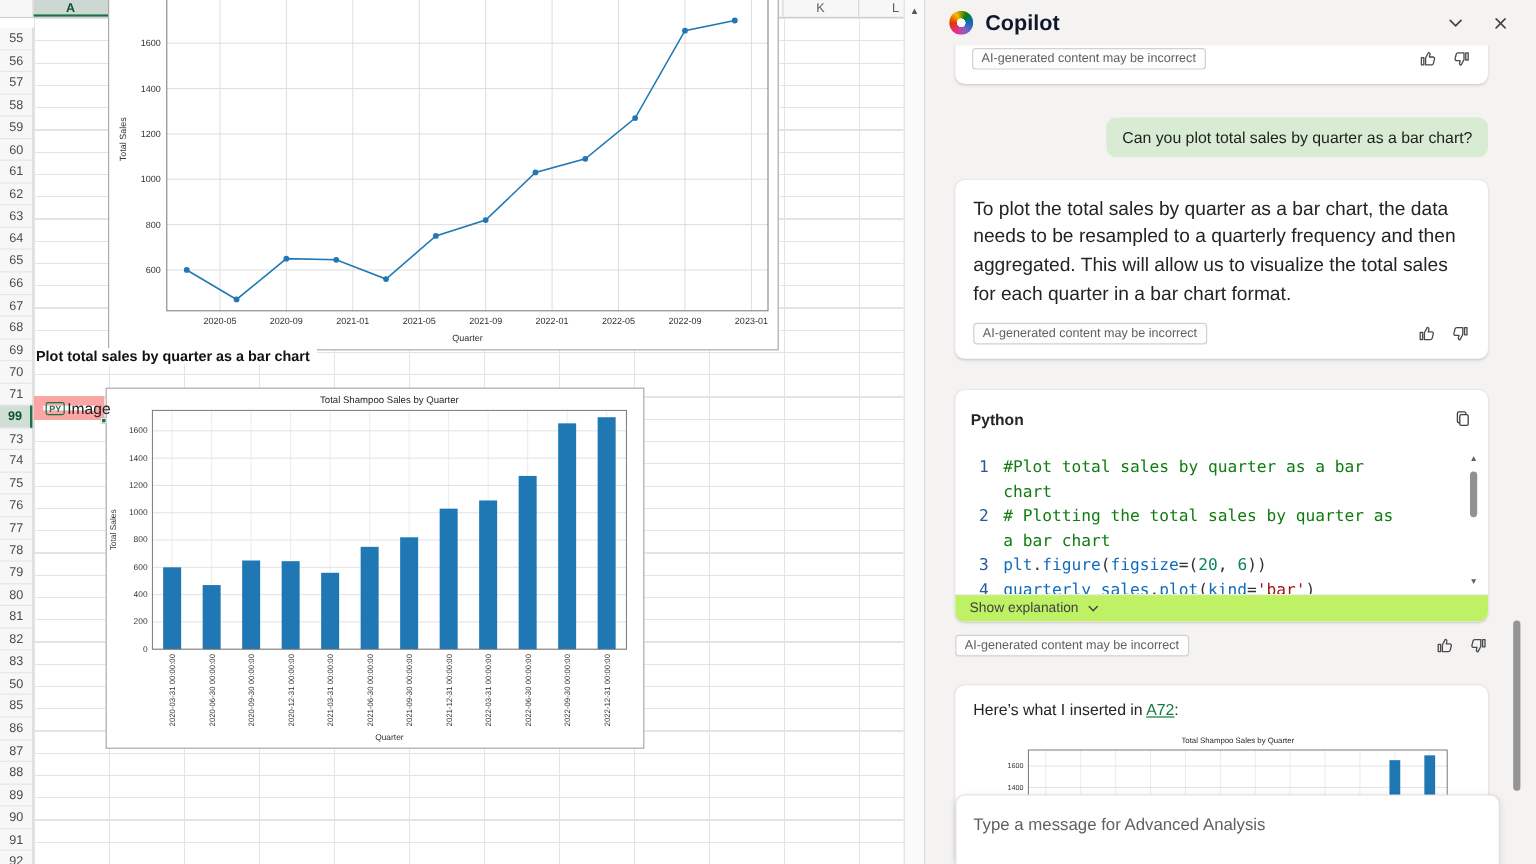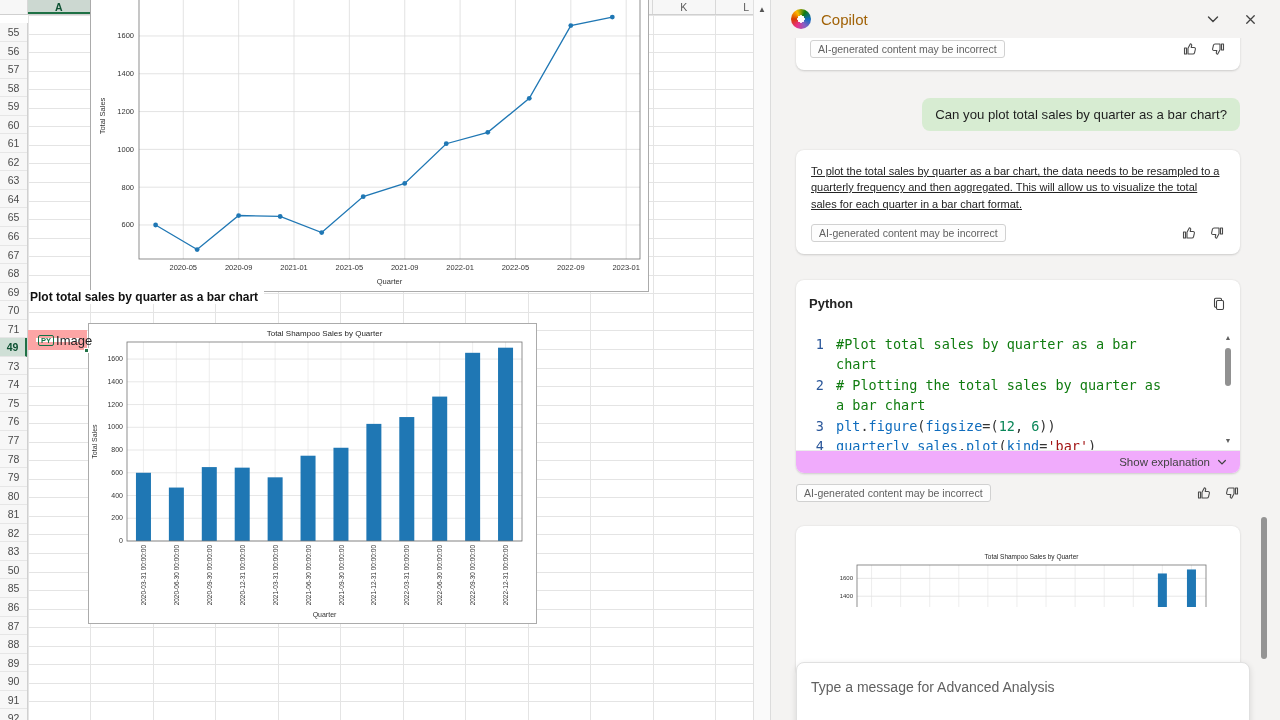--- a/index.html
+++ b/index.html
@@ -30,46 +30,46 @@
   .fill-handle { position:absolute; left:84px; top:348px; width:5px; height:5px; background:#217346; border:1px solid #fff; z-index:6; }
   .excel-scrollbar { position:absolute; right:0; top:0; width:17px; height:720px; background:#fafafa; border-left:1px solid #e0e0e0; z-index:7; }
   .scroll-up-arrow { margin-top:5px; text-align:center; font-size:8px; color:#555; }
 
   
   .copilot { position:absolute; left:770px; top:0; width:510px; height:720px; background:#f4f3f2; border-left:1px solid #dcdcdc; overflow:hidden; }
   .cp-header { height:38px; display:flex; align-items:center; padding:0 16px 0 20px; gap:10px; }
   .cp-logo { width:20px; height:20px; border-radius:50%; flex:0 0 20px;
     background: radial-gradient(circle, #fff 0 3.5px, rgba(255,255,255,0) 3.8px),
                 conic-gradient(from 210deg, #e8308a, #d83b01, #ffb900, #107c10, #0f6cbd, #8661c5, #e8308a); }
-  .cp-title { font-size:15px; font-weight:normal; color:#a16207; }
+  .cp-title { font-size:18px; font-weight:bold; color:#0f172a; }
   .cp-header-icons { margin-left:auto; display:flex; align-items:center; gap:22px; padding-right:6px; }
   .icon-btn { cursor:pointer; display:inline-flex; }
   .cp-content { position:absolute; left:0; right:0; top:38px; bottom:0; padding:0 40px 0 25px; overflow:hidden; display:flex; flex-direction:column; }
   .card { background:#fff; border-radius:8px; box-shadow:0 0.6px 1.8px rgba(0,0,0,.10), 0 1px 3px rgba(0,0,0,.07); }
   .card-partial { margin-top:-88px; height:120px; display:flex; align-items:flex-end; padding:12px 14px; }
   .disc-row { display:flex; align-items:center; width:100%; }
   .disc-chip { font-size:10.5px; color:#616161; border:1px solid #d1d1d1; border-radius:3px; padding:2px 7px; background:#fdfdfd; white-space:nowrap; }
   .thumbs { margin-left:auto; display:flex; gap:12px; align-items:center; }
   .user-bubble { margin-top:28px; margin-left:auto; max-width:360px; background:#d7ecd2; border-radius:8px; padding:9px 13px; font-size:13.2px; color:#1f1f1f; }
   .resp-card { margin-top:19px; padding:13px 15px 12px; }
-  .resp-text { font-size:11px; line-height:1.48; color:#242424;text-decoration:underline; }
+  .resp-text { font-size:16px; line-height:1.48; color:#242424; }
   .resp-card .disc-row { margin-top:12px; }
   .code-card { margin-top:26px; overflow:hidden; }
   .code-head { display:flex; align-items:center; padding:16px 13px; }
   .code-lang { font-size:13px; font-weight:bold; color:#242424; }
   .copy-btn { margin-left:auto; }
   .code-body { position:relative; }
   .code-lines { margin:2px 0 0 0; padding:4px 0 0 12px; height:120px; overflow:hidden; font-family:"DejaVu Sans Mono","Liberation Mono",monospace; font-size:13.5px; line-height:20.5px; }
   .code-line { display:flex; }
   .code-num { flex:0 0 16px; width:16px; text-align:right; color:#2b579a; margin-right:12px; }
   .code-text { flex:0 0 340px; width:340px; white-space:pre-wrap; word-break:normal; }
   .c-comment{color:#107c10} .c-var{color:#0f6cbd} .c-fn{color:#0f6cbd} .c-param{color:#0f6cbd} .c-num{color:#098658} .c-str{color:#a31515} .c-plain{color:#333}
   .code-scroll { position:absolute; right:5px; top:4px; bottom:6px; width:14px; display:flex; flex-direction:column; align-items:center; justify-content:space-between; font-size:7px; color:#606060; }
   .code-thumb { position:absolute; right:9px; top:18px; width:6px; height:38px; background:#919191; border-radius:3px; }
-  .code-foot { height:23px; background:#f0abfc; border-top:1px solid #ebebeb; display:flex; align-items:center; justify-content:flex-end; gap:6px; padding:0 12px; font-size:11.5px; color:#424242; }
+  .code-foot { height:23px; background:#bef264; border-top:1px solid #ebebeb; display:flex; align-items:center; justify-content:flex-start; gap:6px; padding:0 12px; font-size:11.5px; color:#424242; }
   .free-disc { margin-top:11px; display:flex; align-items:center; }
   .insert-card { margin-top:24px; padding:13px 15px; height:150px; overflow:hidden; }
   .insert-line { font-size:13.2px; color:#242424; }
   .insert-link { color:#107C41; text-decoration:underline; cursor:pointer; }
   .mini-chart-clip { margin-top:12px; height:56px; overflow:hidden; }
   .mini-chart-clip svg { display:block; margin:0 auto; }
   .input-card { position:absolute; left:25px; right:30px; top:662px; height:70px; background:#fff; border:1px solid #e0e0e0; border-radius:8px; box-shadow:0 2px 6px rgba(0,0,0,.12); z-index:10; }
   .cp-input { width:100%; border:none; outline:none; font-family:"Liberation Sans",sans-serif; font-size:14px; padding:16px 14px; color:#242424; background:transparent; }
   .cp-input::placeholder { color:#616161; }
   .panel-thumb { position:absolute; right:13px; top:517px; width:6px; height:142px; background:#949494; border-radius:3px; z-index:11; }
@@ -108,21 +108,21 @@
         <div class="row-h">62</div>
         <div class="row-h">63</div>
         <div class="row-h">64</div>
         <div class="row-h">65</div>
         <div class="row-h">66</div>
         <div class="row-h">67</div>
         <div class="row-h">68</div>
         <div class="row-h">69</div>
         <div class="row-h">70</div>
         <div class="row-h">71</div>
-        <div class="row-h sel">49</div>
+        <div class="row-h sel">99</div>
         <div class="row-h">73</div>
         <div class="row-h">74</div>
         <div class="row-h">75</div>
         <div class="row-h">76</div>
         <div class="row-h">77</div>
         <div class="row-h">78</div>
         <div class="row-h">79</div>
         <div class="row-h">80</div>
         <div class="row-h">81</div>
         <div class="row-h">82</div>
@@ -339,21 +339,21 @@
               <div class="code-line">
                 <span class="code-num">1</span>
                 <span class="code-text"><span class="c-comment">#Plot total sales by quarter as a bar chart</span></span>
               </div>
               <div class="code-line">
                 <span class="code-num">2</span>
                 <span class="code-text"><span class="c-comment"># Plotting the total sales by quarter as a bar chart</span></span>
               </div>
               <div class="code-line">
                 <span class="code-num">3</span>
-                <span class="code-text"><span class="c-var">plt</span><span class="c-plain">.</span><span class="c-fn">figure</span><span class="c-plain">(</span><span class="c-param">figsize</span><span class="c-plain">=(</span><span class="c-num">12</span><span class="c-plain">, </span><span class="c-num">6</span><span class="c-plain">))</span></span>
+                <span class="code-text"><span class="c-var">plt</span><span class="c-plain">.</span><span class="c-fn">figure</span><span class="c-plain">(</span><span class="c-param">figsize</span><span class="c-plain">=(</span><span class="c-num">20</span><span class="c-plain">, </span><span class="c-num">6</span><span class="c-plain">))</span></span>
               </div>
               <div class="code-line">
                 <span class="code-num">4</span>
                 <span class="code-text"><span class="c-var">quarterly_sales</span><span class="c-plain">.</span><span class="c-fn">plot</span><span class="c-plain">(</span><span class="c-param">kind</span><span class="c-plain">=</span><span class="c-str">'bar'</span><span class="c-plain">)</span></span>
               </div>
             </div>
           <div class="code-scroll">
             <span>▲</span>
             <span>▼</span>
           </div>
@@ -377,20 +377,23 @@
           </span>
           <span class="icon-btn">
             <svg width="16" height="16" viewBox="0 0 16 16">
                 <path d="M2.5 7h2v6h-2z M6 13V7.3L8.4 2.8c.8 0 1.5.7 1.3 1.6L9.2 6.5h2.9c.9 0 1.5.8 1.3 1.7l-.9 3.6c-.2.7-.8 1.2-1.5 1.2H6z" fill="none" stroke="#4a4a4a" stroke-width="1.1" stroke-linejoin="round" transform="rotate(180 8 8)"></path>
               </svg>
           </span>
         </span>
       </div>
 
       <div class="card insert-card">
+        <div class="insert-line">
+          <span>Here’s what I inserted in </span><a class="insert-link">A72</a><span>:</span>
+        </div>
         <div class="mini-chart-clip">
           <svg id="mini-svg" width="390" height="230">
               <line x1="34" x2="383" y1="170" y2="170" stroke="#dcdcdc" stroke-width="0.7"></line>
               <text x="30" y="172" font-size="6" fill="#333" text-anchor="end">0</text>
               <line x1="34" x2="383" y1="152.17142857142858" y2="152.17142857142858" stroke="#dcdcdc" stroke-width="0.7"></line>
               <text x="30" y="154.17142857142858" font-size="6" fill="#333" text-anchor="end">200</text>
               <line x1="34" x2="383" y1="134.34285714285716" y2="134.34285714285716" stroke="#dcdcdc" stroke-width="0.7"></line>
               <text x="30" y="136.34285714285716" font-size="6" fill="#333" text-anchor="end">400</text>
               <line x1="34" x2="383" y1="116.5142857142857" y2="116.5142857142857" stroke="#dcdcdc" stroke-width="0.7"></line>
               <text x="30" y="118.5142857142857" font-size="6" fill="#333" text-anchor="end">600</text>

